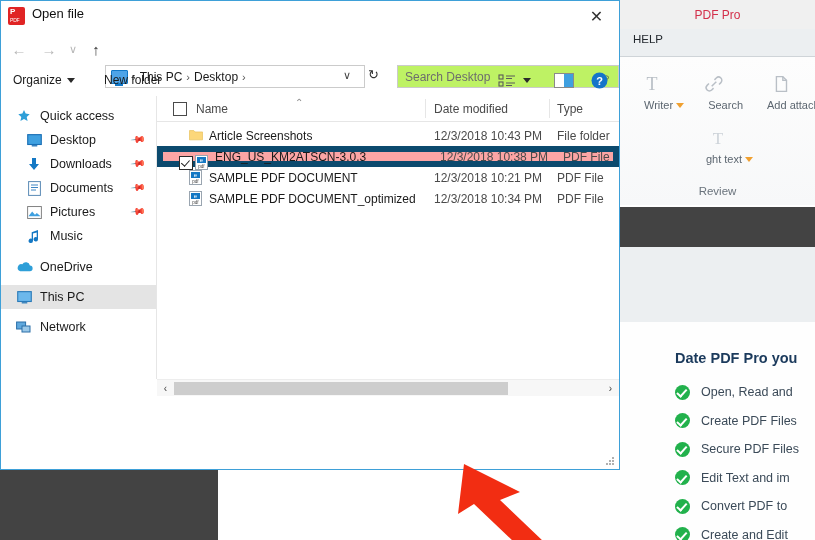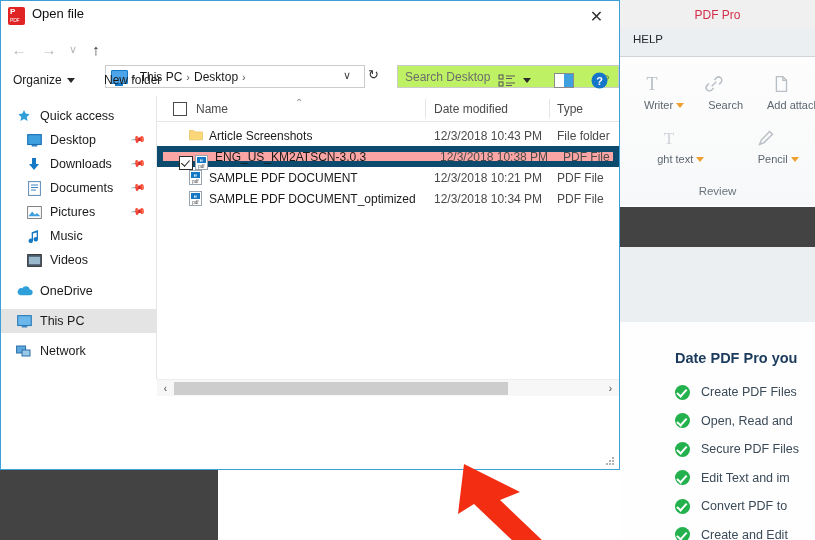--- a/index.html
+++ b/index.html
@@ -167,48 +167,37 @@
         <div class="ribbon-ico">
           <svg width="22" height="22" viewBox="0 0 22 22">
               <text x="11" y="17" font-size="17" font-family="Liberation Serif, serif" fill="#cdd3d9" text-anchor="middle">T</text>
             </svg>
         </div>
         <div class="ribbon-lbl">
           <span>ght text</span>
           <span class="caret-o"></span>
         </div>
       </div>
-      <div class="ribbon-cell">
-        <div class="ribbon-ico">
-          <svg width="22" height="22" viewBox="0 0 24 24" fill="none" stroke="#b9bfc6" stroke-width="1.6">
-            <path d="M5 19l2-5 9-9 3 3-9 9z"></path>
-            </svg>
-        </div>
-        <div class="ribbon-lbl">
-          <span>Pencil</span>
-          <span class="caret-o"></span>
-        </div>
-      </div>
     </div>
   </div>
 
   <div class="ribbon-group">Review</div>
   <div class="app-darkbar"></div>
   <div class="app-docarea"></div>
 
   <div class="promo">
     <div class="promo-h">Date PDF Pro you</div>
     <div class="promo-list">
       <div class="promo-item">
         <span class="chk-circle"></span>
+        <span class="promo-t">Open, Read and</span>
+      </div>
+      <div class="promo-item">
+        <span class="chk-circle"></span>
         <span class="promo-t">Create PDF Files</span>
-      </div>
-      <div class="promo-item">
-        <span class="chk-circle"></span>
-        <span class="promo-t">Open, Read and</span>
       </div>
       <div class="promo-item">
         <span class="chk-circle"></span>
         <span class="promo-t">Secure PDF Files</span>
       </div>
       <div class="promo-item">
         <span class="chk-circle"></span>
         <span class="promo-t">Edit Text and im</span>
       </div>
       <div class="promo-item">
@@ -349,30 +338,20 @@
         <span class="pin">📌</span>
       </div>
       <div class="nav-item">
         <span style="width:24px"></span>
         <span class="nav-ico">
           <svg width="13" height="15" viewBox="0 0 13 15">
               <path d="M10 1v9.2a2.2 2.2 0 11-1.3-2V3.4L5 4.6v7.2a2.2 2.2 0 11-1.3-2V3.2z" fill="#1478c4"></path>
             </svg>
         </span>
         <span>Music</span>
-      </div>
-      <div class="nav-item">
-        <span style="width:24px"></span>
-        <span class="nav-ico">
-          <svg width="15" height="13" viewBox="0 0 16 14">
-              <rect x="0.6" y="0.6" width="14.8" height="12.8" fill="#4a5a6a" stroke="#333"></rect>
-              <rect x="2" y="3" width="12" height="8" fill="#9ab8cc"></rect>
-            </svg>
-        </span>
-        <span>Videos</span>
       </div>
       <div style="height:7px"></div>
       <div class="nav-item">
         <span style="width:14px"></span>
         <span class="nav-ico">
           <svg width="17" height="12" viewBox="0 0 18 12">
               <path d="M4.5 10.5h10a3 3 0 00.2-6 4.3 4.3 0 00-8-1.3A3 3 0 004.5 10.5z" fill="#2e9fd8"></path>
             </svg>
         </span>
         <span>OneDrive</span>

